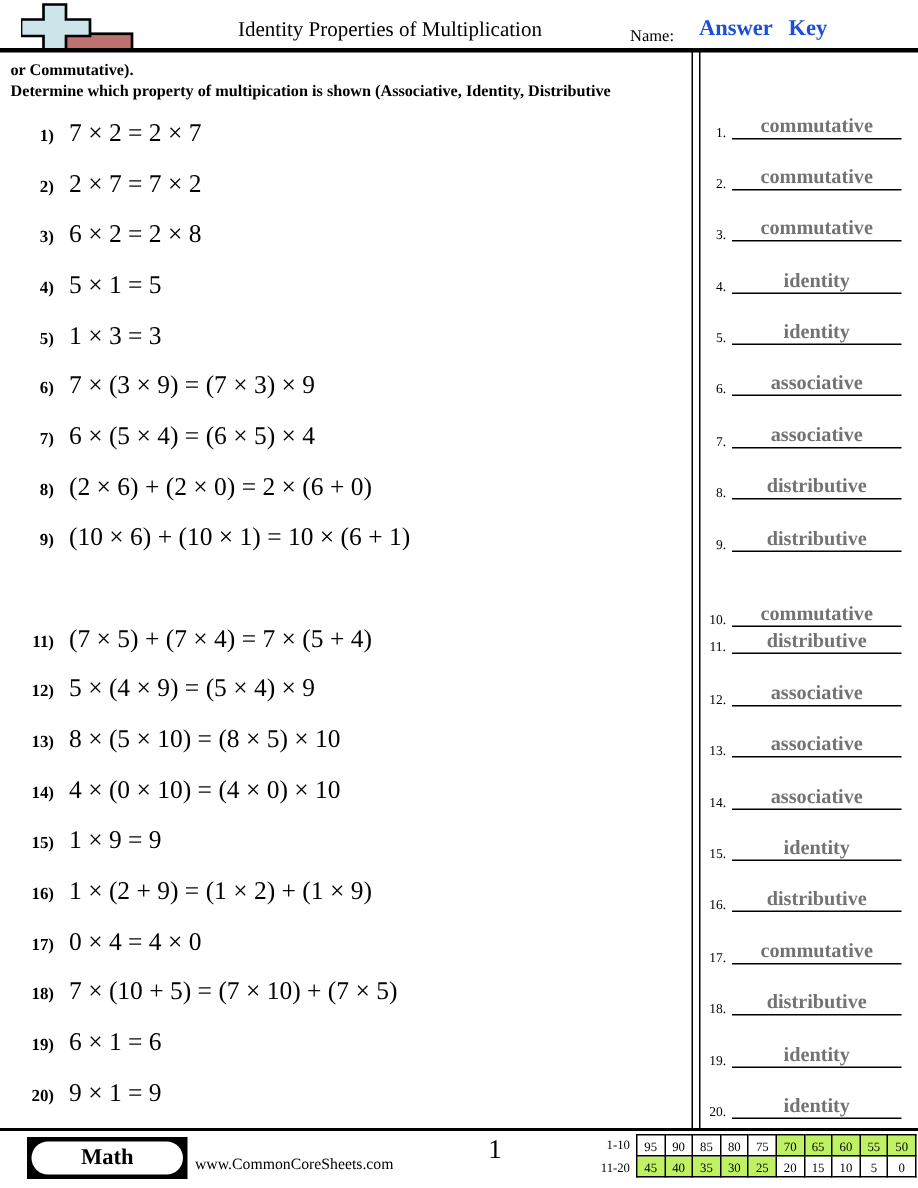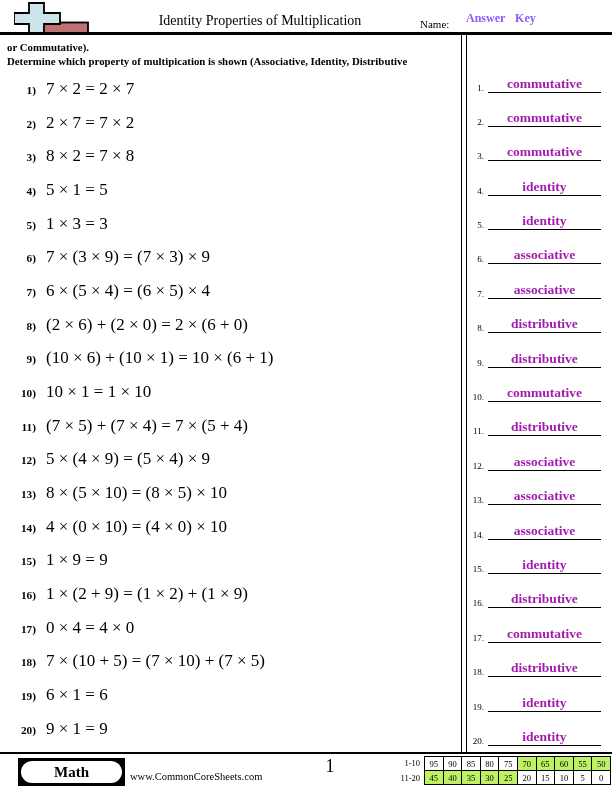--- a/index.html
+++ b/index.html
@@ -4,43 +4,43 @@
 <style>
   html,body{margin:0;padding:0;background:#fff;}
   .page{position:relative;width:612px;height:792px;background:#ffffff;overflow:hidden;
         font-family:"Liberation Serif", serif;color:#000;}
 
   
   .hdr-icon{position:absolute;left:14px;top:1px;}
   .page-title{position:absolute;left:100px;top:13px;width:320px;text-align:center;
               font-size:14px;}
   .name-label{position:absolute;left:420px;top:18px;font-size:11px;}
-  .answer-key{position:absolute;left:466px;top:11px;font-size:12px;font-weight:bold;
-              color:#8b5cf6;word-spacing:7px;}
+  .answer-key{position:absolute;left:466px;top:11px;font-size:15px;font-weight:bold;
+              color:#1d4ed8;word-spacing:7px;}
   .hdr-rule{position:absolute;left:0;top:32px;width:612px;height:2.5px;background:#000;}
 
   
   .instructions{position:absolute;left:7px;top:40px;width:452px;font-weight:bold;
                 font-size:10.8px;line-height:14px;}
 
   
   .vline{position:absolute;top:34px;height:719px;width:1.4px;background:#000;}
   .vline.a{left:461px;} .vline.b{left:465.5px;}
 
   
   .answers-head{position:absolute;left:467px;top:40px;width:145px;text-align:center;}
   .answers-head span{font-size:13.5px;font-weight:bold;letter-spacing:1.5px;
                      border-bottom:1.4px solid #000;padding:0 2px 1px 2px;}
   .answer-row{position:absolute;left:465px;width:138px;height:18px;}
   .answer-row .anum{position:absolute;left:0;bottom:0;width:19px;text-align:right;
                     font-size:9px;}
   .answer-row .aline{position:absolute;left:23px;right:2px;bottom:0;
                      border-bottom:1.4px solid #000;height:0;}
   .answer-row .atext{position:absolute;left:23px;right:2px;bottom:1px;text-align:center;
-                     font-weight:bold;font-size:13.5px;color:#a21caf;}
+                     font-weight:bold;font-size:13.5px;color:#737373;}
 
   
   .problem-row{position:absolute;left:8px;width:450px;height:16px;display:flex;
                align-items:baseline;}
   .problem-row .pnum{width:28px;text-align:right;font-weight:bold;font-size:11.3px;
                      flex:none;}
   .problem-row .peq{margin-left:10px;font-size:17px;white-space:nowrap;}
 
   
   .foot-rule{position:absolute;left:0;top:752px;width:612px;height:1.5px;background:#000;}
@@ -87,21 +87,21 @@
   <div class="problem-row" style="top:79px">
       <span class="pnum">1)</span>
       <span class="peq">7 × 2 = 2 × 7</span>
     </div>
   <div class="problem-row" style="top:113px">
       <span class="pnum">2)</span>
       <span class="peq">2 × 7 = 7 × 2</span>
     </div>
   <div class="problem-row" style="top:146px">
       <span class="pnum">3)</span>
-      <span class="peq">8 × 2 = 7 × 8</span>
+      <span class="peq">6 × 2 = 2 × 8</span>
     </div>
   <div class="problem-row" style="top:180px">
       <span class="pnum">4)</span>
       <span class="peq">5 × 1 = 5</span>
     </div>
   <div class="problem-row" style="top:214px">
       <span class="pnum">5)</span>
       <span class="peq">1 × 3 = 3</span>
     </div>
   <div class="problem-row" style="top:247px">
@@ -113,24 +113,20 @@
       <span class="peq">6 × (5 × 4) = (6 × 5) × 4</span>
     </div>
   <div class="problem-row" style="top:315px">
       <span class="pnum">8)</span>
       <span class="peq">(2 × 6) + (2 × 0) = 2 × (6 + 0)</span>
     </div>
   <div class="problem-row" style="top:348px">
       <span class="pnum">9)</span>
       <span class="peq">(10 × 6) + (10 × 1) = 10 × (6 + 1)</span>
     </div>
-  <div class="problem-row" style="top:382px">
-      <span class="pnum">10)</span>
-      <span class="peq">10 × 1 = 1 × 10</span>
-    </div>
   <div class="problem-row" style="top:416px">
       <span class="pnum">11)</span>
       <span class="peq">(7 × 5) + (7 × 4) = 7 × (5 + 4)</span>
     </div>
   <div class="problem-row" style="top:449px">
       <span class="pnum">12)</span>
       <span class="peq">5 × (4 × 9) = (5 × 4) × 9</span>
     </div>
   <div class="problem-row" style="top:483px">
       <span class="pnum">13)</span>
@@ -203,21 +199,21 @@
   <div class="answer-row" style="top:315px">
       <span class="anum">8.</span>
       <span class="atext">distributive</span>
       <span class="aline"></span>
     </div>
   <div class="answer-row" style="top:350px">
       <span class="anum">9.</span>
       <span class="atext">distributive</span>
       <span class="aline"></span>
     </div>
-  <div class="answer-row" style="top:384px">
+  <div class="answer-row" style="top:400px">
       <span class="anum">10.</span>
       <span class="atext">commutative</span>
       <span class="aline"></span>
     </div>
   <div class="answer-row" style="top:418px">
       <span class="anum">11.</span>
       <span class="atext">distributive</span>
       <span class="aline"></span>
     </div>
   <div class="answer-row" style="top:453px">

